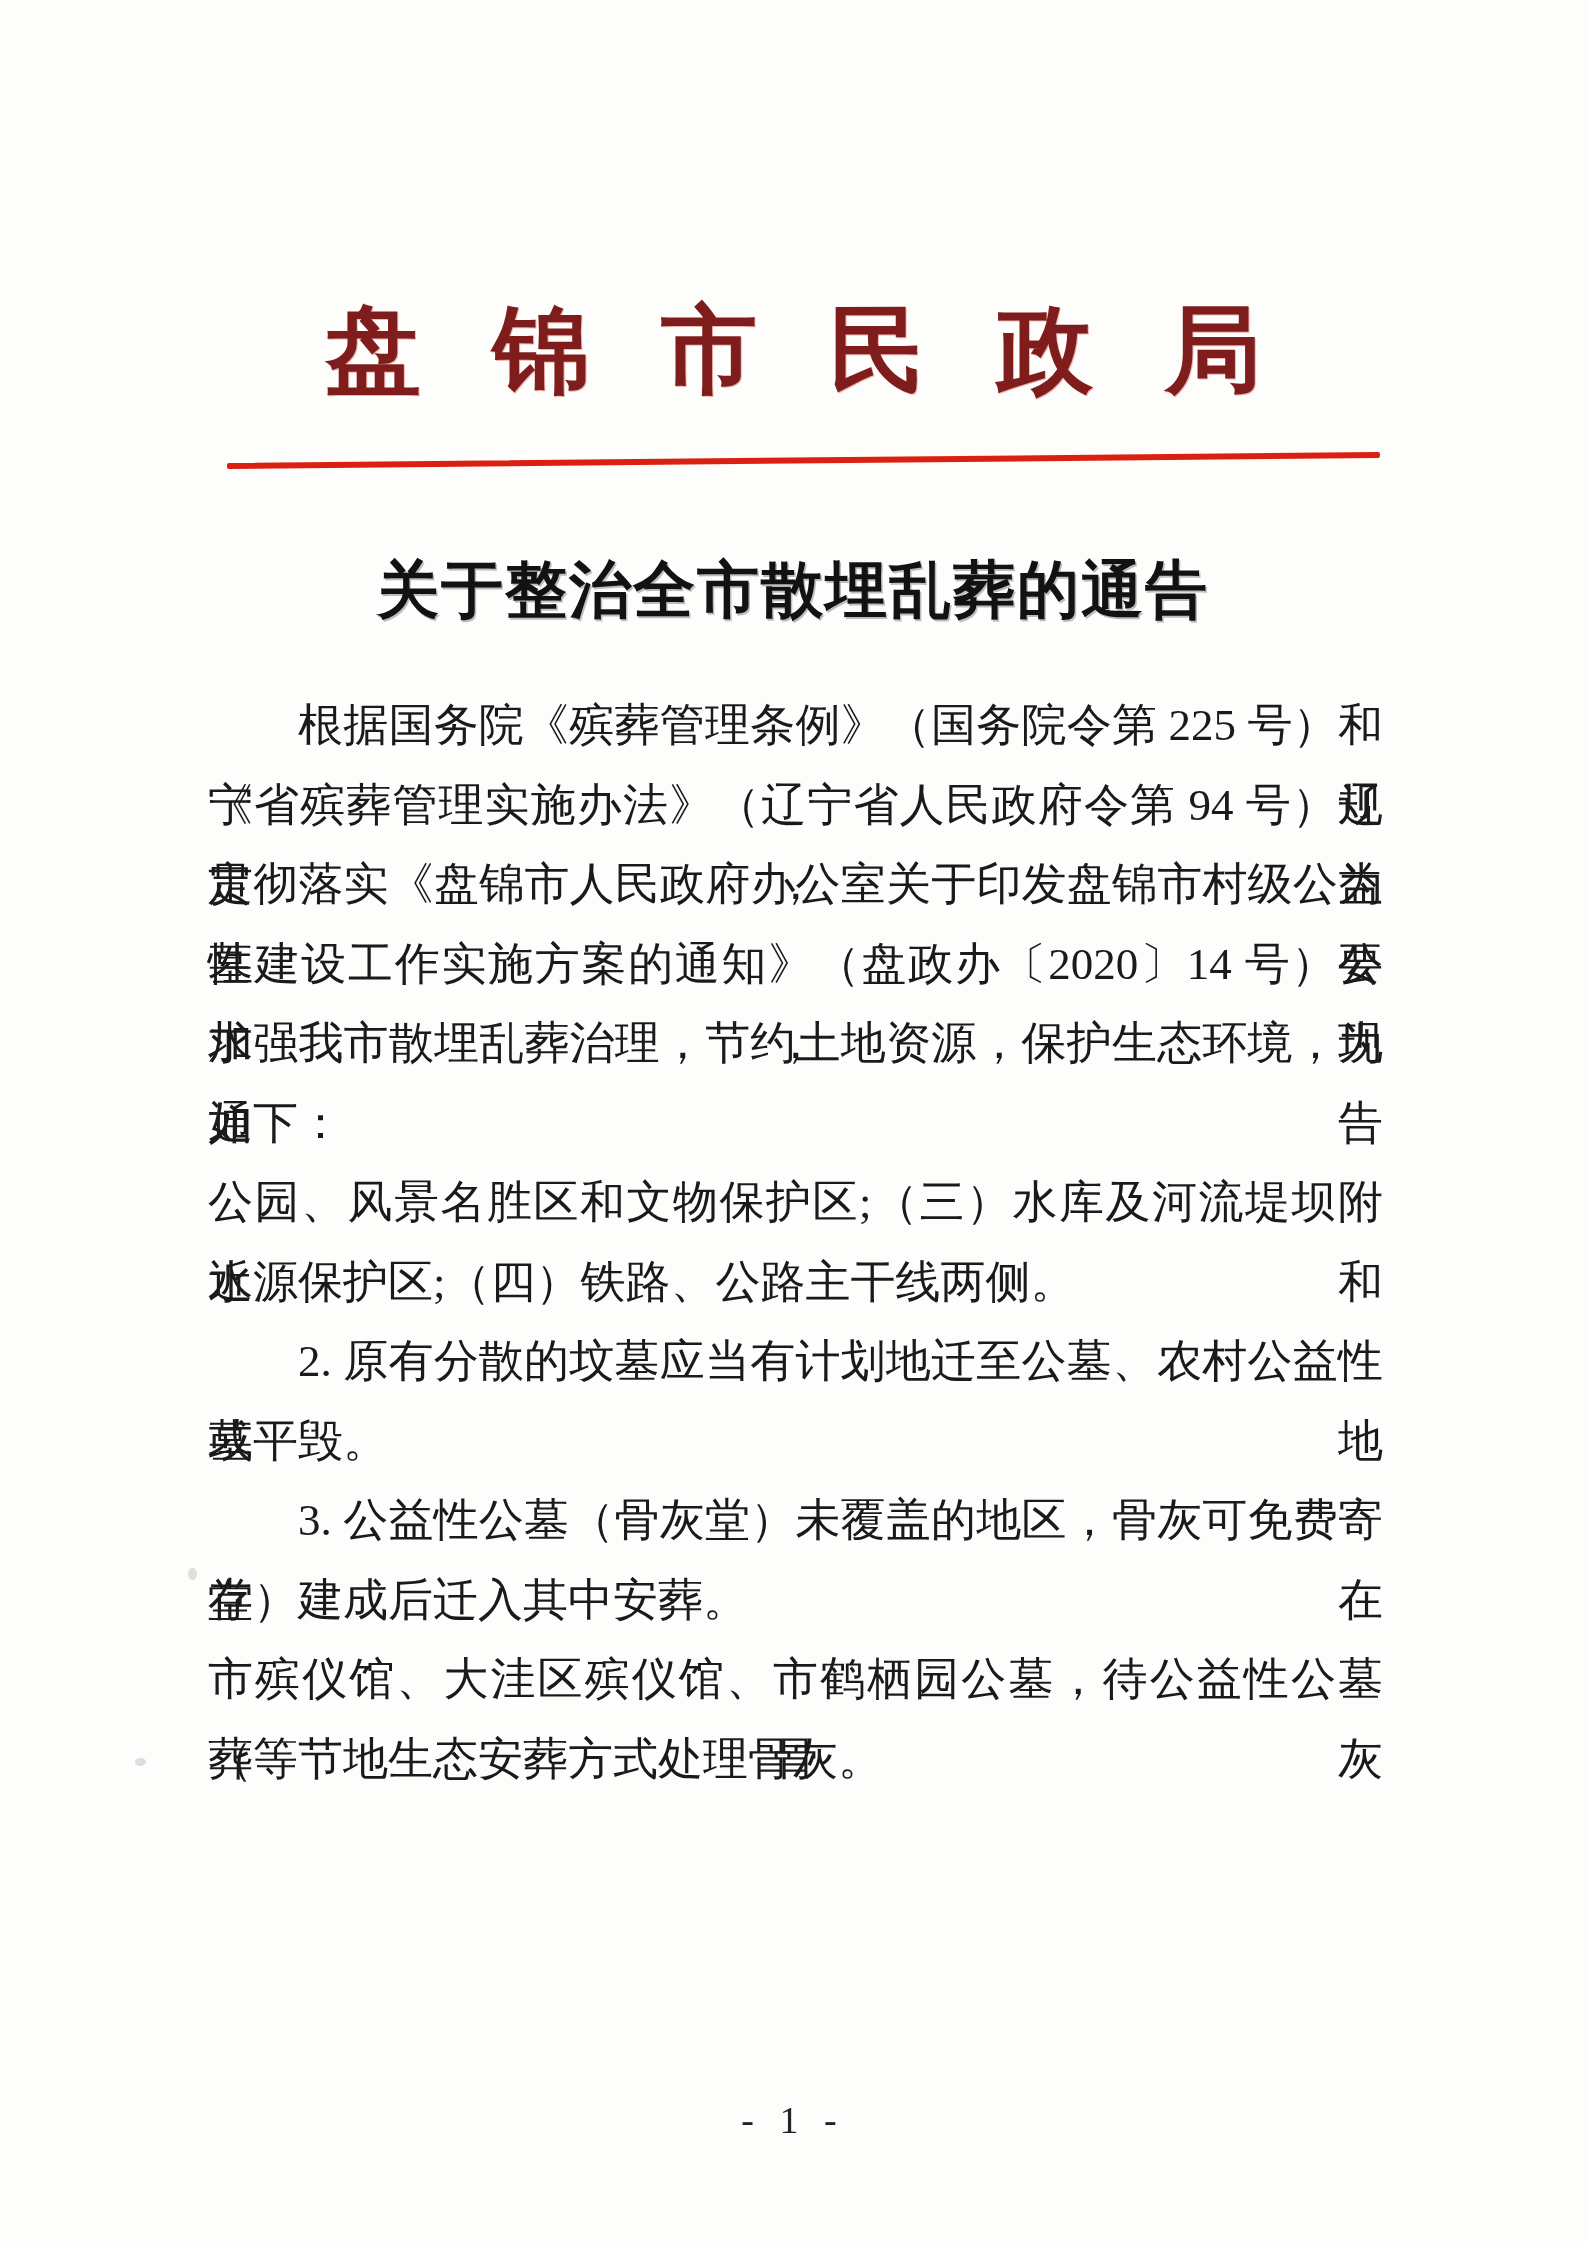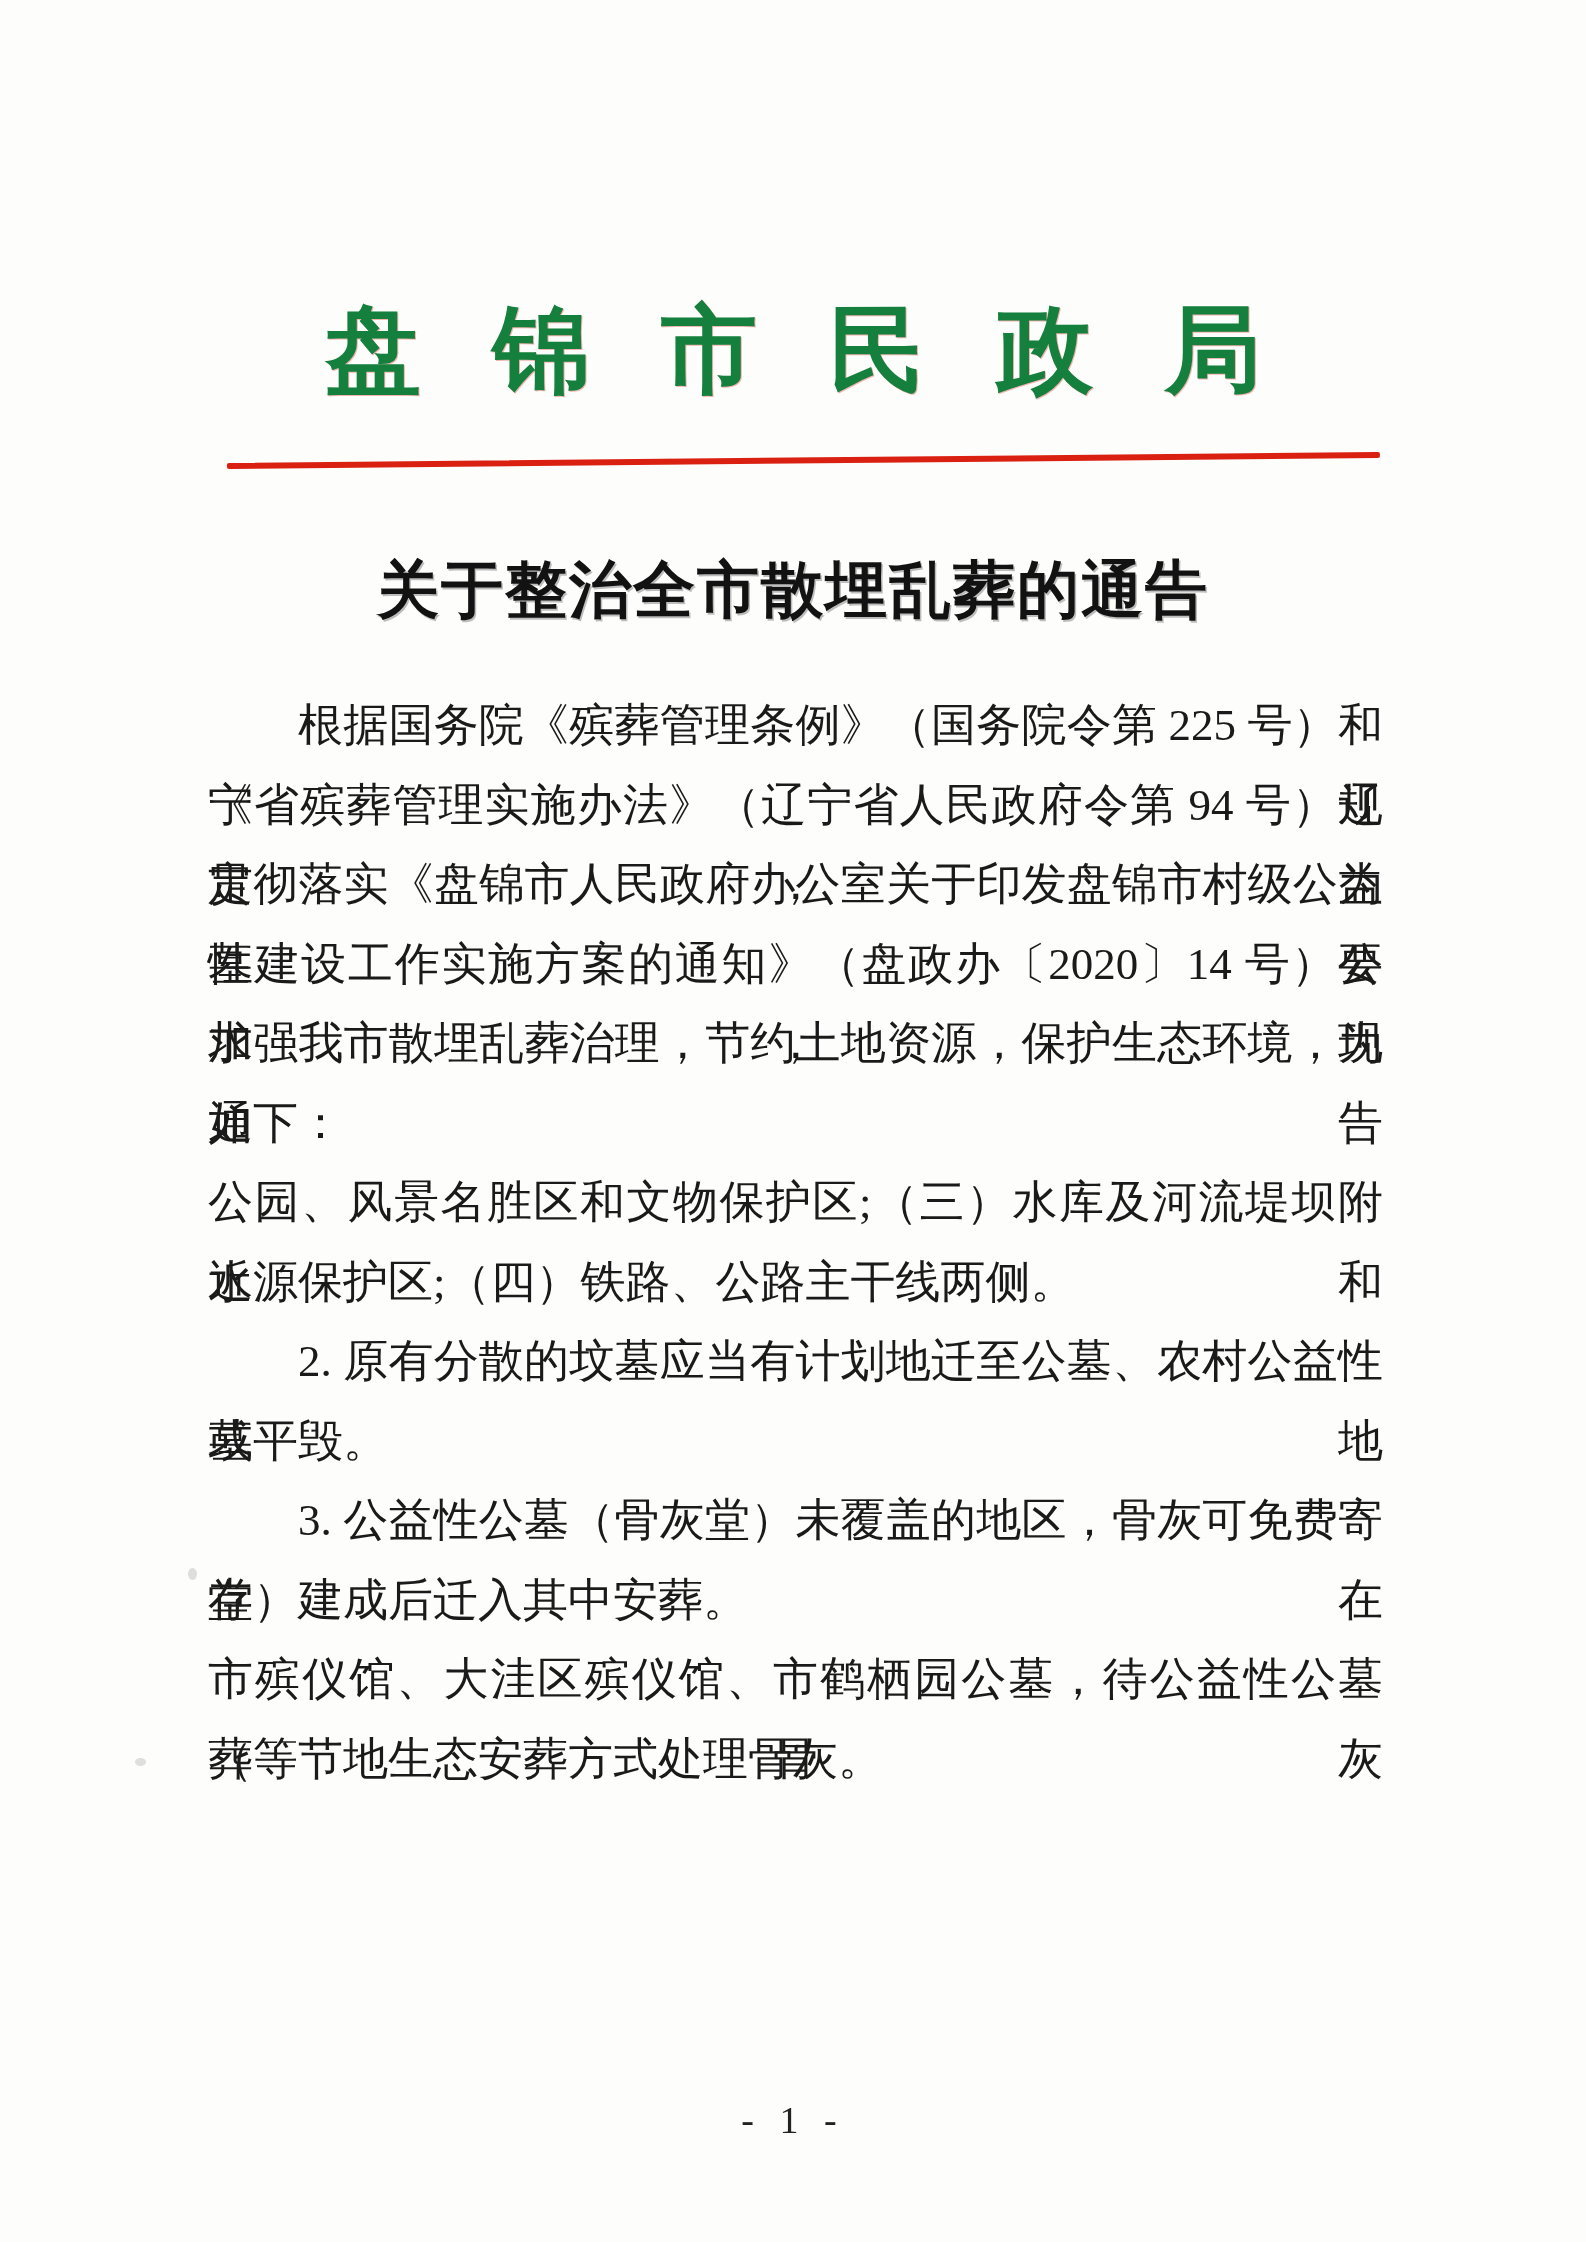--- a/index.html
+++ b/index.html
@@ -20,21 +20,21 @@
   
   .agency-header {
     position: absolute;
     top: 296px;
     left: 0;
     right: 0;
     text-align: center;
     font-size: 96px;
     line-height: 110px;
     font-weight: bold;
-    color: #15803d;
+    color: #7f1d1d;
     letter-spacing: 72px;
     padding-left: 72px; 
     white-space: nowrap;
     text-shadow: 1px 1px 0 rgba(220,42,28,0.35);
   }
   
   .red-rule {
     position: absolute;
     top: 463px;
     left: 227px;

